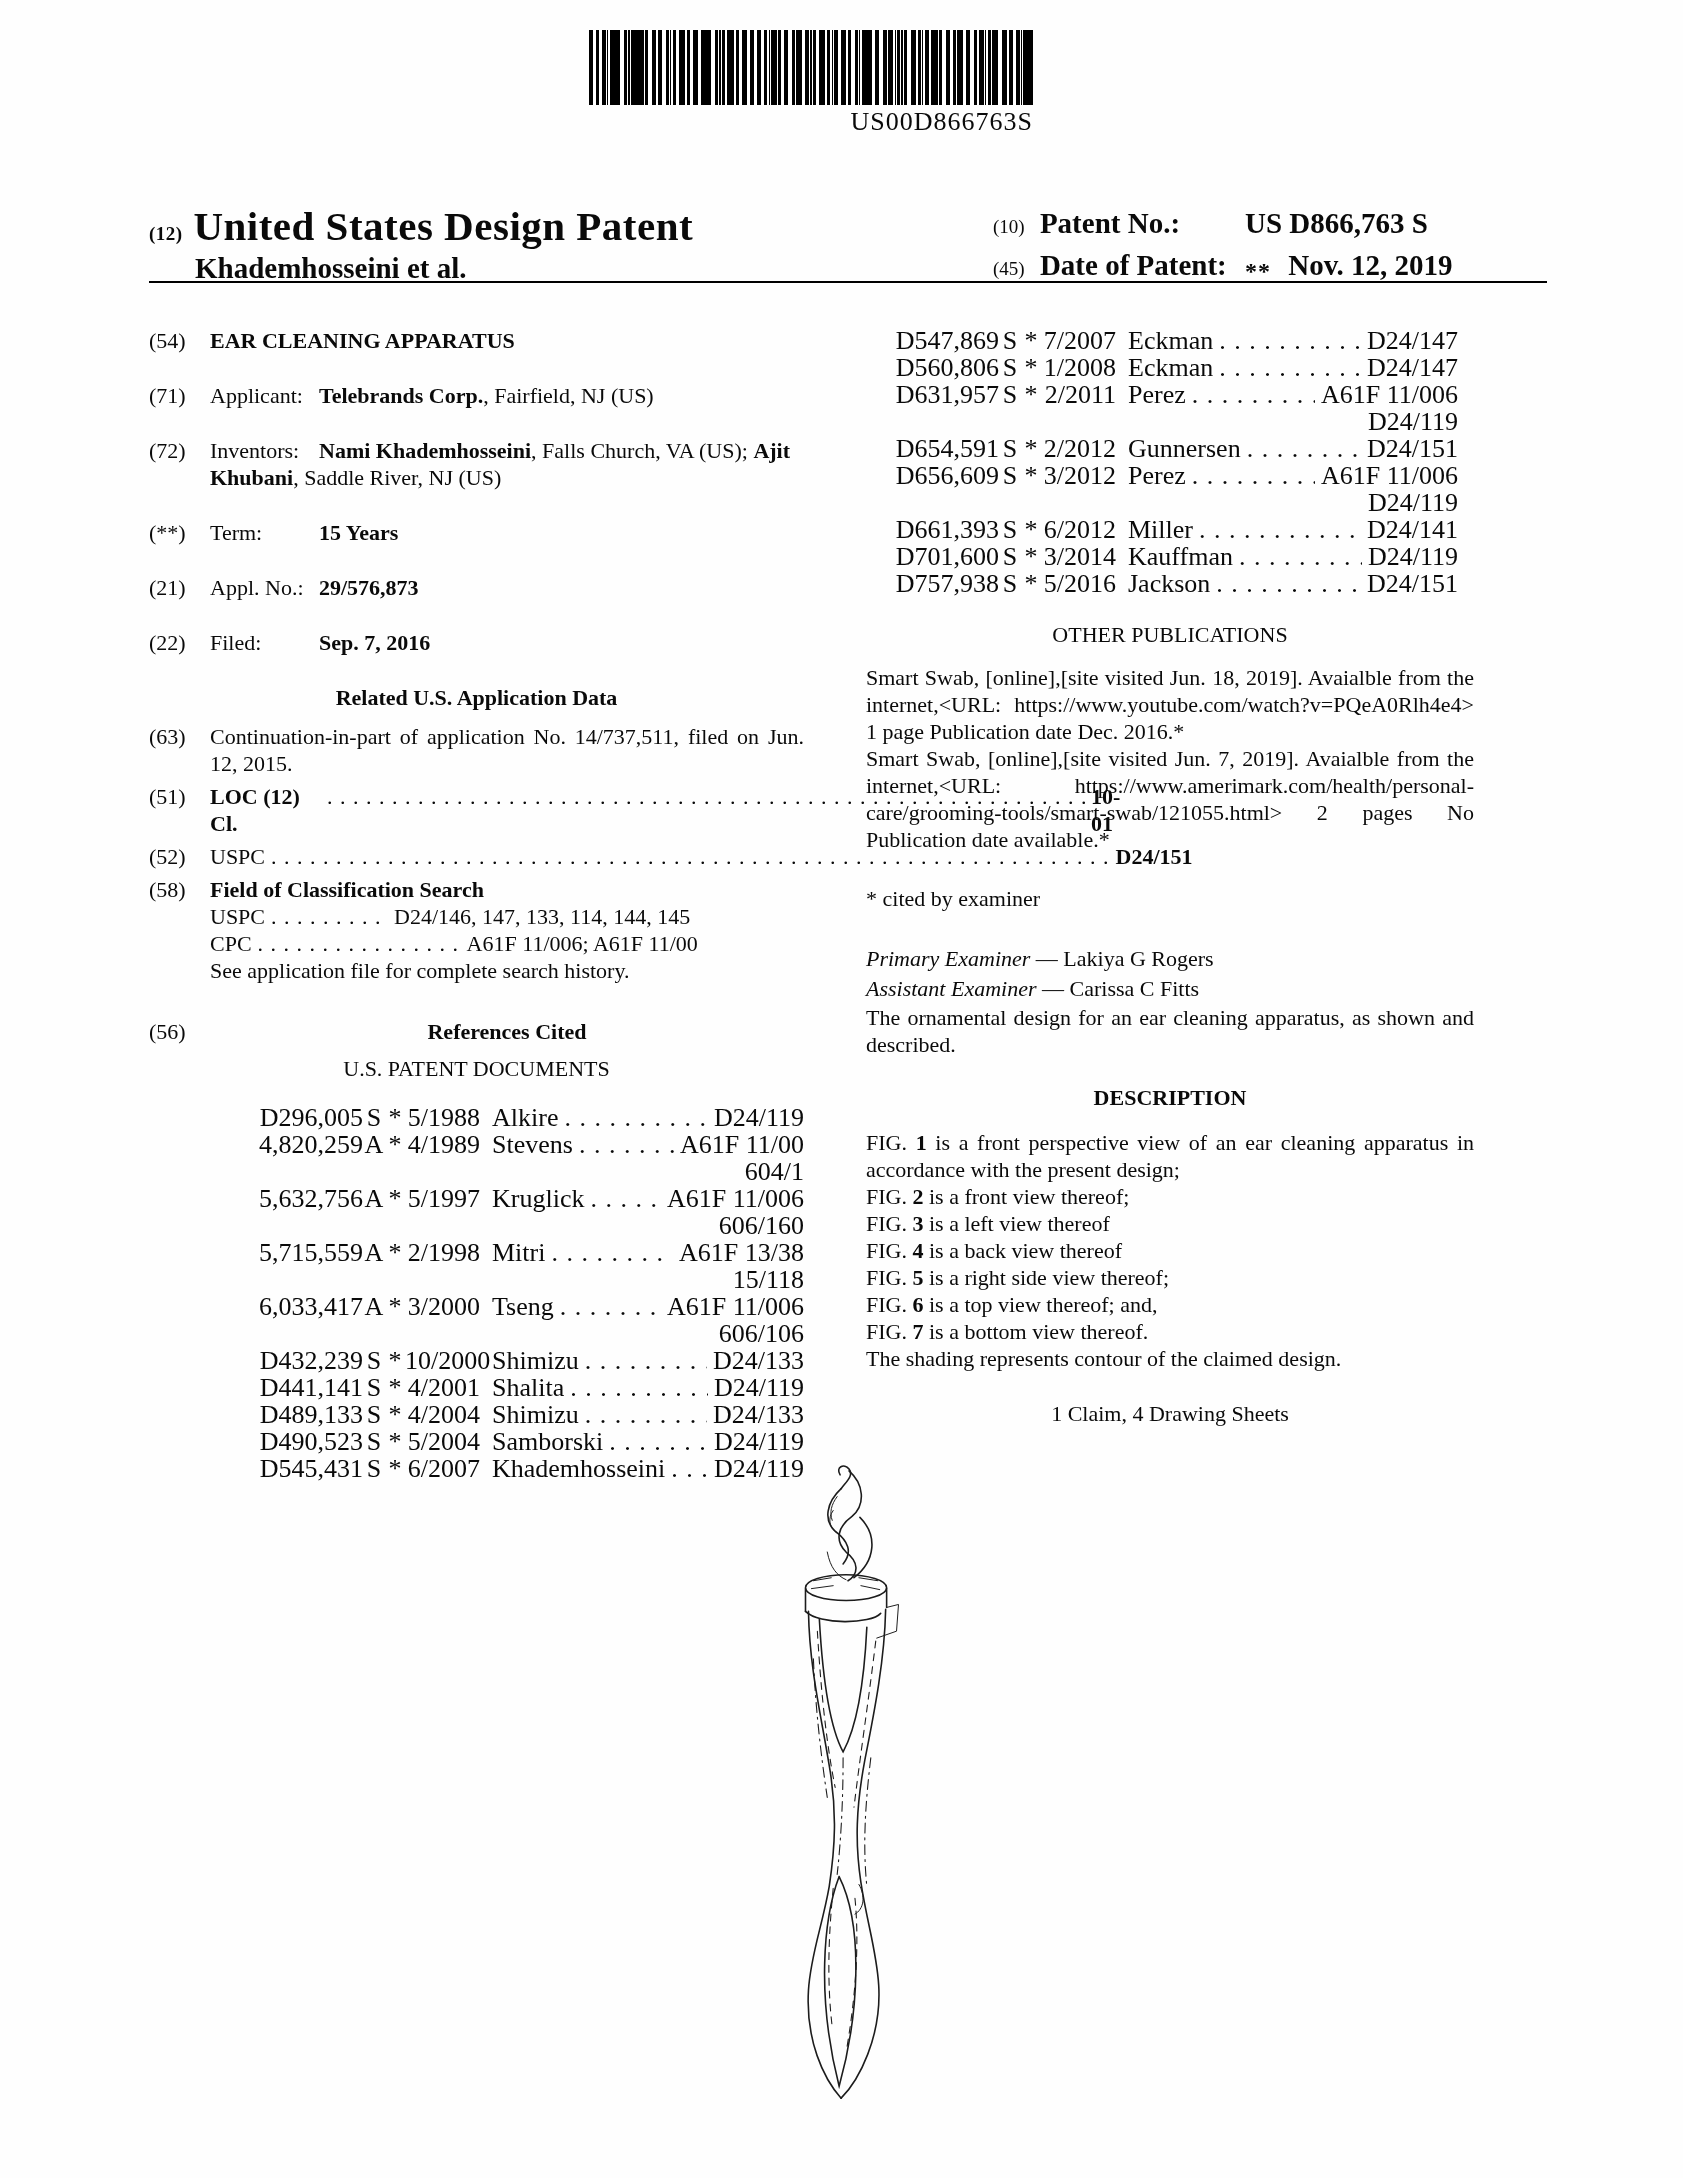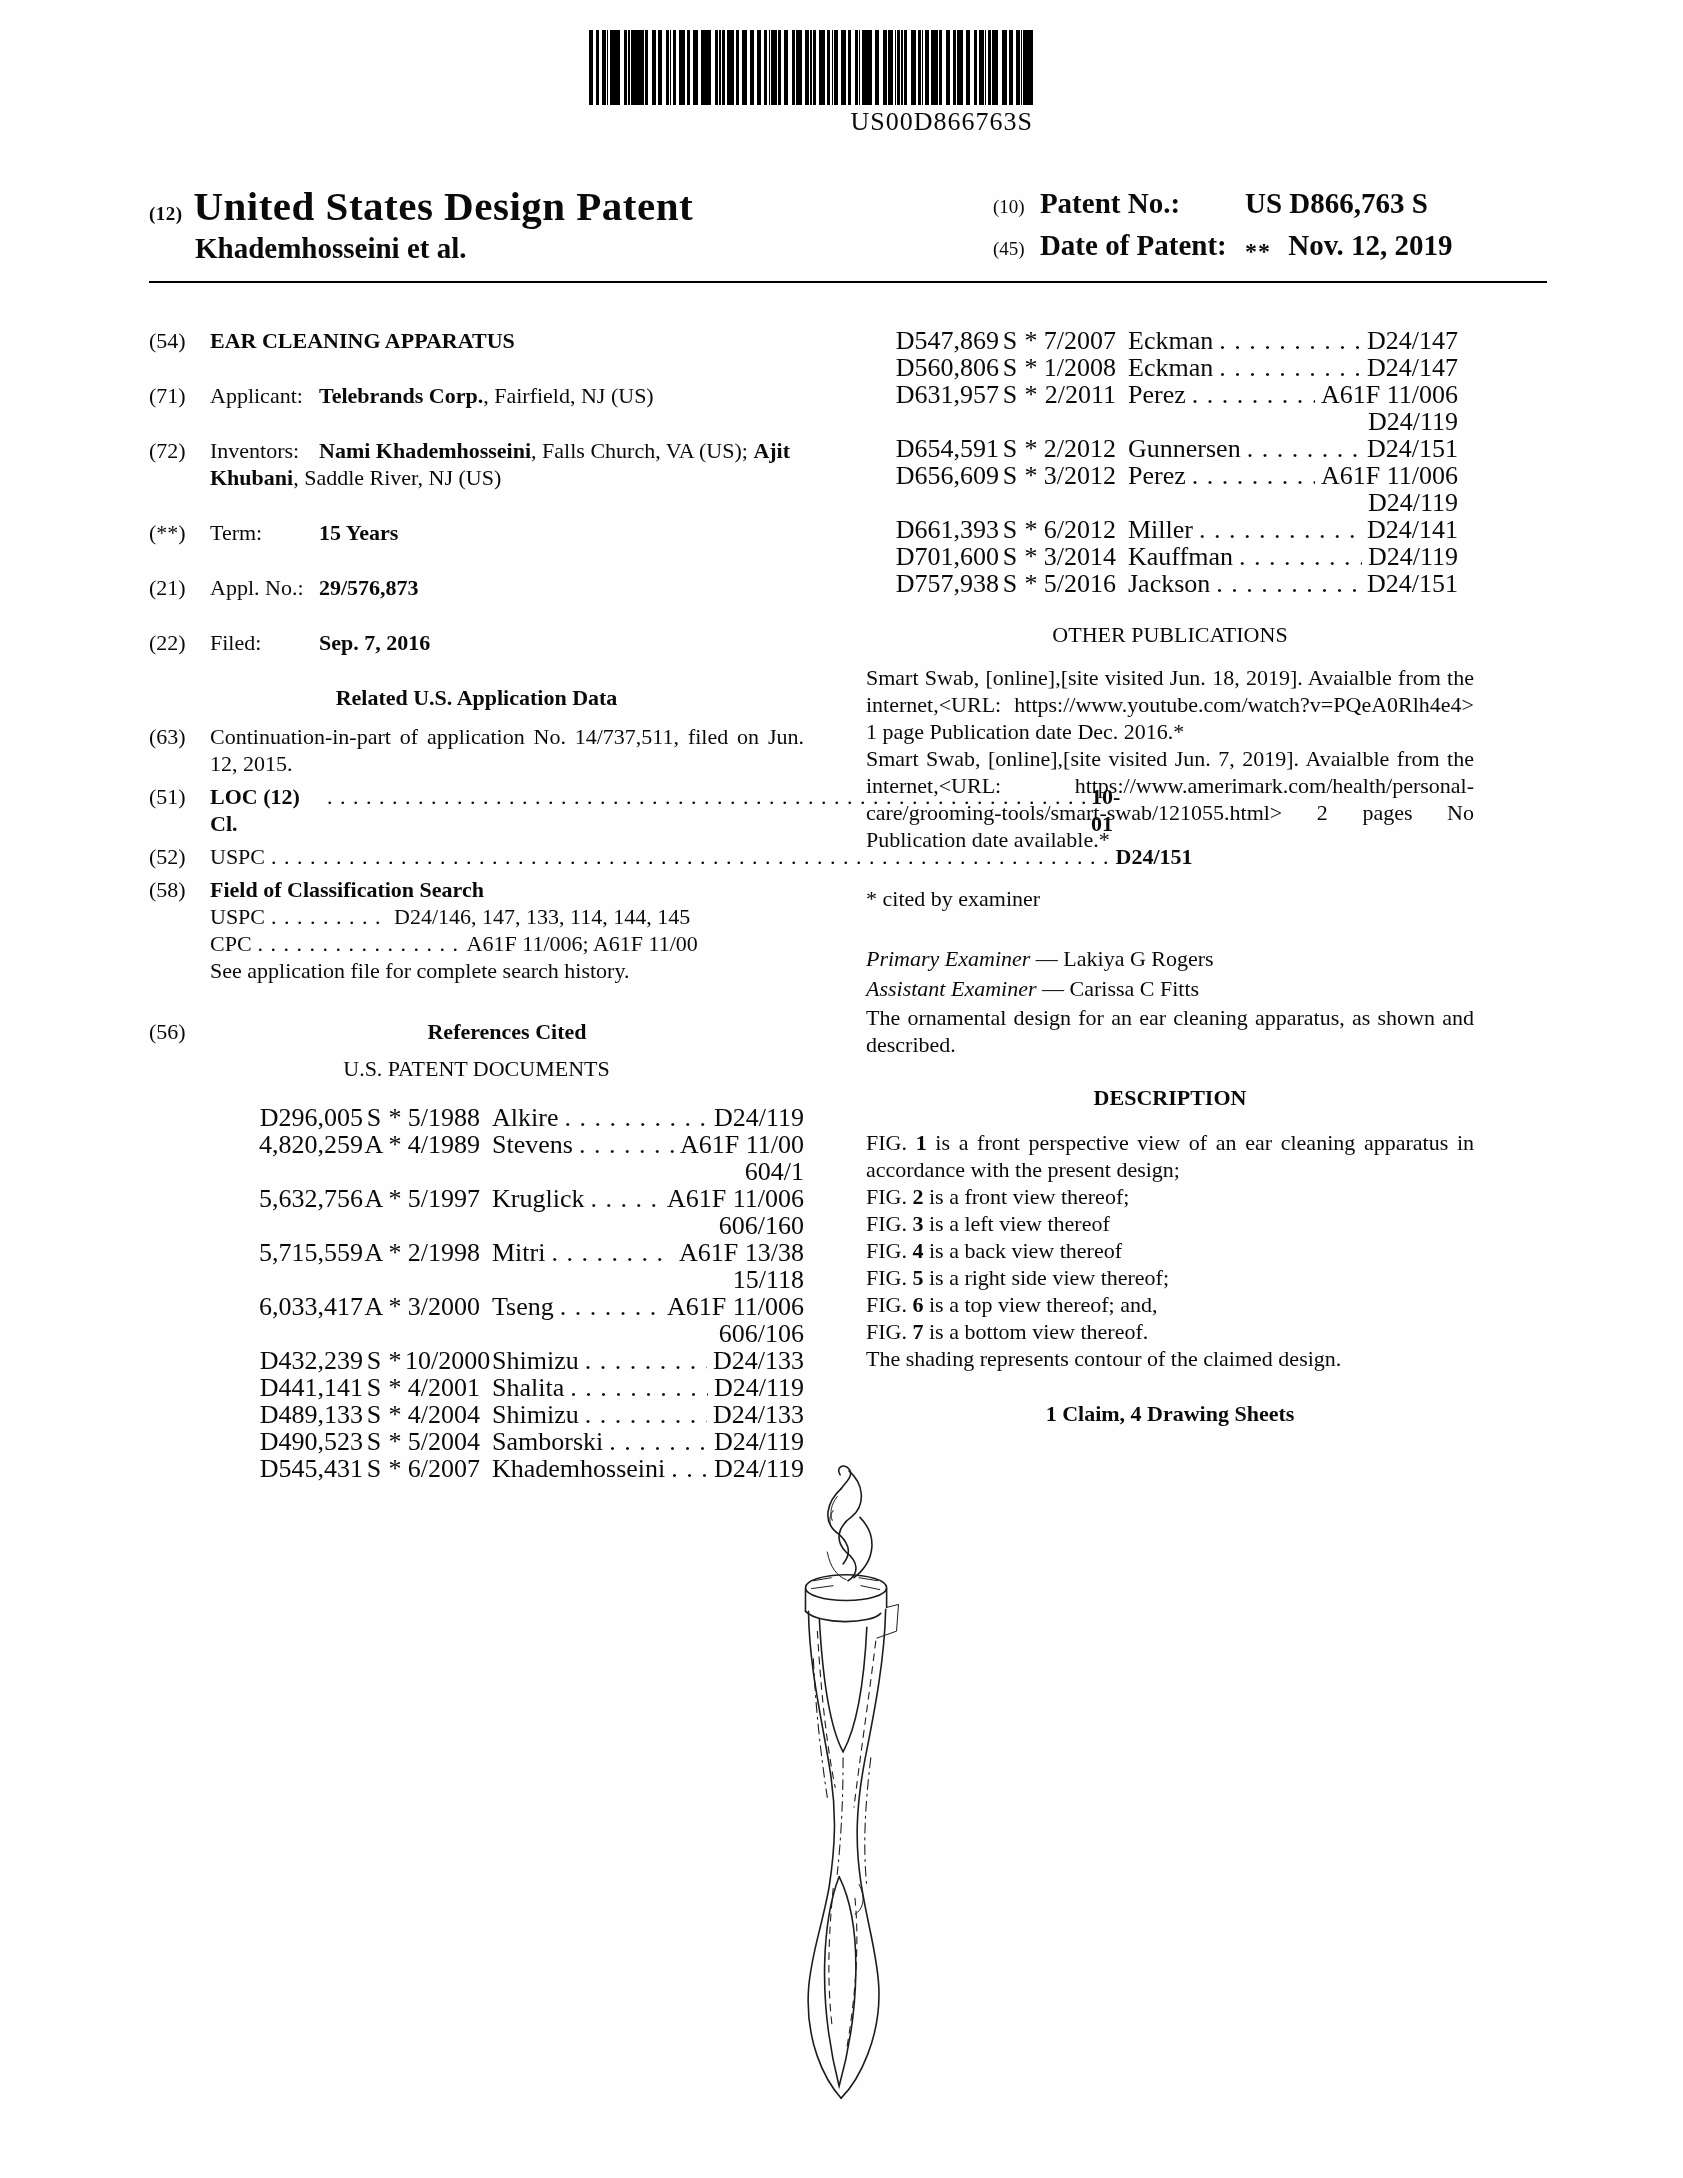--- a/index.html
+++ b/index.html
@@ -11,21 +11,21 @@
     background:
       repeating-linear-gradient(90deg,#000 0 3px,rgba(0,0,0,0) 3px 7px),
       repeating-linear-gradient(90deg,#000 0 2px,rgba(0,0,0,0) 2px 13px),
       repeating-linear-gradient(90deg,#000 0 4px,rgba(0,0,0,0) 4px 23px),
       repeating-linear-gradient(90deg,#000 0 1px,rgba(0,0,0,0) 1px 9px),#fff;}
   .barcode::before,.barcode::after{content:"";position:absolute;top:0;bottom:0;width:4px;background:#000;}
   .barcode::before{left:0;} .barcode::after{right:0;}
   .barcode-text{position:absolute;left:589px;top:107px;width:444px;text-align:right;
     font-size:26px;letter-spacing:1px;}
   
-  .hdr{position:absolute;left:149px;top:182px;width:1398px;display:flex;justify-content:space-between;}
+  .hdr{position:absolute;left:149px;top:202px;width:1398px;display:flex;justify-content:space-between;}
   .hdr-left{max-width:812px;}
   .tagnum{font-size:19px;}
   .hdr-title{font-size:41px;font-weight:bold;letter-spacing:0.5px;}
   .hdr-inventors{font-size:29px;font-weight:bold;margin:2px 0 0 46px;}
   .hdr-right{width:554px;font-size:29px;font-weight:bold;line-height:1.45;}
   .hdr-right .row{display:flex;align-items:baseline;}
   .hdr-right .lbl{width:252px;}
   .hdr-right .tagnum{font-weight:normal;margin-right:8px;}
   .stars{font-size:24px;letter-spacing:1px;margin-right:10px;position:relative;top:4px;}
   .rule{position:absolute;left:149px;top:281px;width:1398px;height:2px;background:#000;}
@@ -58,21 +58,21 @@
   .ref-namecell{display:flex;align-items:baseline;padding-left:12px;overflow:hidden;}
   .ref-cls{white-space:nowrap;}
   .ref-cls2{text-align:right;}
   
   .pubs p{margin:0;text-align:justify;}
   .exam{line-height:30px;}
   .claim-hdr{display:flex;margin-bottom:10px;}
   .claim-hdr .tag{flex:0 0 61px;}
   .claim-hdr .ttl{flex:1;text-align:center;font-weight:bold;}
   .figs p{margin:0;text-align:justify;}
-  .footer-line{font-weight:bold;text-align:center;margin-top:28px;}
+  .footer-line{font-weight:normal;text-align:center;margin-top:28px;}
   
   .figure{position:absolute;left:748px;top:1461px;width:208px;height:653px;}
   .figure svg{width:100%;height:100%;}
   .figure path,.figure ellipse,.figure line{fill:none;stroke:#1c1c1c;stroke-width:1.6;stroke-linecap:round;}
   .figure .thin{stroke-width:1;}
   .figure .dash{stroke-dasharray:7 6;stroke-width:1.1;}
   .figure .dashdot{stroke-dasharray:10 5 2 5;stroke-width:1.1;}
 </style>
 </head>
 <body>

